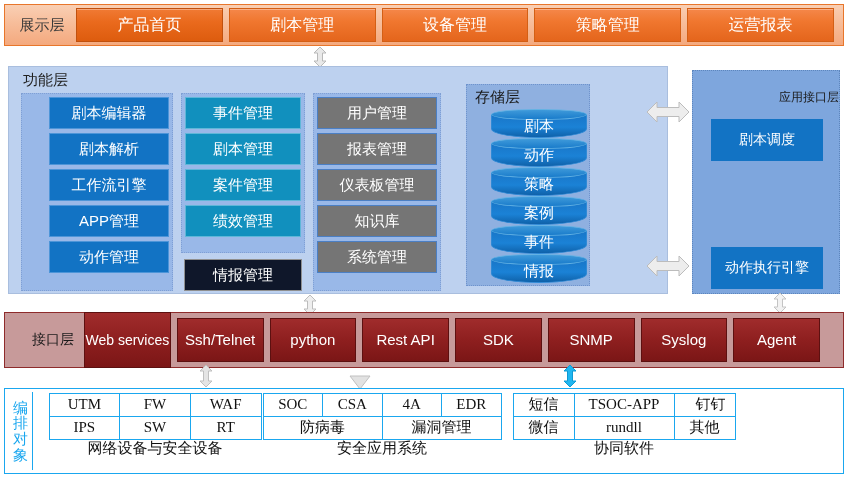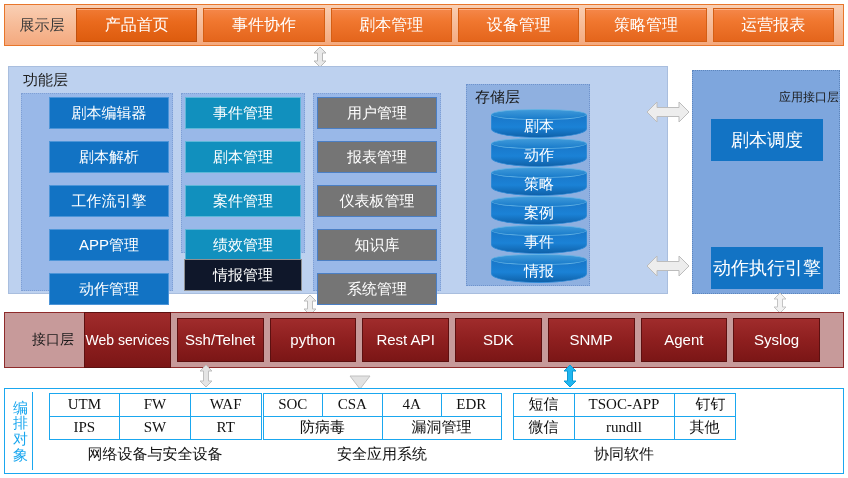--- a/index.html
+++ b/index.html
@@ -49,21 +49,21 @@
   .col{
     position:absolute; top:26px;
     background:#99b8e8; border:1px dotted #7f9fd4;
     padding:3px;
   }
   .col.c1{ left:12px;  width:152px; height:198px; }
   .col.c2{ left:172px; width:124px; height:160px; }
   .col.c3{ left:304px; width:128px; height:198px; }
 
   .cell{
-    height:32px; margin-bottom:12px;
+    height:32px; margin-bottom:4px;
     display:flex; align-items:center; justify-content:center;
     font-size:15px; color:#ffffff;
   }
   .cell:last-child{ margin-bottom:0; }
   .cell.blue{ background:#1273c4; border:1px solid #4d95d8; }
   .cell.teal{ background:#1190be; border:1px solid #5fb7d8; }
   .cell.gray{ background:#757575; border:1px solid #4b7fc4; }
 
   .cell.c1i{ margin-left:24px; }
   .orphan{
@@ -104,21 +104,21 @@
     background:#7ea6dd; border:1px dotted #5d86bd;
   }
   .app-title{
     position:absolute; left:0; right:0; top:18px; text-align:right;
     font-size:12px; color:#1a1a1a;
   }
   .app-box{
     position:absolute; left:18px; width:112px; height:42px;
     background:#1273c4; border:1px solid #1273c4;
     display:flex; align-items:center; justify-content:center;
-    color:#fff; font-size:18px;
+    color:#fff; font-size:14px;
   }
   .app-box.b1{ top:48px; }
   .app-box.b2{ top:176px; }
 
   
   .iface-bar{
     position:absolute; left:4px; top:312px; width:840px; height:56px;
     background:#c79a9a; border:1px solid #8e2b2b;
     display:flex; align-items:center; padding:0 20px;
   }
@@ -151,36 +151,35 @@
   .orch-group.g1{ left:44px;  width:212px; }
   .orch-group.g2{ left:258px; width:238px; }
   .orch-group.g3{ left:508px; width:222px; }
   .orch-row{ display:flex; }
   .orch-cell{
     flex:1 1 0; height:24px; border:1px solid #1aa7ef; margin:-0.5px;
     display:flex; align-items:center; justify-content:center;
     font-size:15px; color:#111; white-space:nowrap;font-family:Liberation Serif, serif;
   }
   .orch-cap{
-    text-align:center; font-size:15px; color:#111; padding-top:6px;
+    text-align:center; font-size:15px; color:#111; 
   }
 
   
   .arrow{ position:absolute; }
   .arrow svg{ display:block; }
 </style>
 </head>
 <body>
 
 <div class="stage">
 
   <div class="pres-bar">
     <div class="pres-label">展示层</div>
     <div class="pres-btn active">产品首页</div>
-    <div class="pres-btn">事件协作</div>
     <div class="pres-btn">剧本管理</div>
     <div class="pres-btn">设备管理</div>
     <div class="pres-btn">策略管理</div>
     <div class="pres-btn">运营报表</div>
   </div>
 
   <div class="arrow" style="left:306px; top:46px;">
     <svg width="28" height="22" viewBox="0 0 28 22">
       <polygon points="14,1 20,7 16.5,7 16.5,15 20,15 14,21 8,15 11.5,15 11.5,7 8,7" fill="#e9e9e9" stroke="#b9b9b9" stroke-width="1"></polygon>
     </svg>
@@ -279,22 +278,22 @@
   </div>
 
   <div class="iface-bar">
     <div class="iface-label">接口层</div>
     <div class="iface-btn tall small">Web services</div>
     <div class="iface-btn">Ssh/Telnet</div>
     <div class="iface-btn">python</div>
     <div class="iface-btn">Rest API</div>
     <div class="iface-btn">SDK</div>
     <div class="iface-btn">SNMP</div>
+    <div class="iface-btn">Syslog</div>
     <div class="iface-btn">Agent</div>
-    <div class="iface-btn">Syslog</div>
   </div>
 
   <div class="arrow" style="left:193px; top:364px;">
     <svg width="26" height="26" viewBox="0 0 26 26">
       <polygon points="13,1 19,7 15.5,7 15.5,17 19,17 13,23 7,17 10.5,17 10.5,7 7,7" fill="#e4e4e4" stroke="#bfbfbf" stroke-width="1"></polygon>
     </svg>
   </div>
   <div class="arrow" style="left:557px; top:364px;">
     <svg width="26" height="26" viewBox="0 0 26 26">
       <polygon points="13,1 19,7 15.5,7 15.5,17 19,17 13,23 7,17 10.5,17 10.5,7 7,7" fill="#1fb6f0" stroke="#0d9ad4" stroke-width="1"></polygon>

